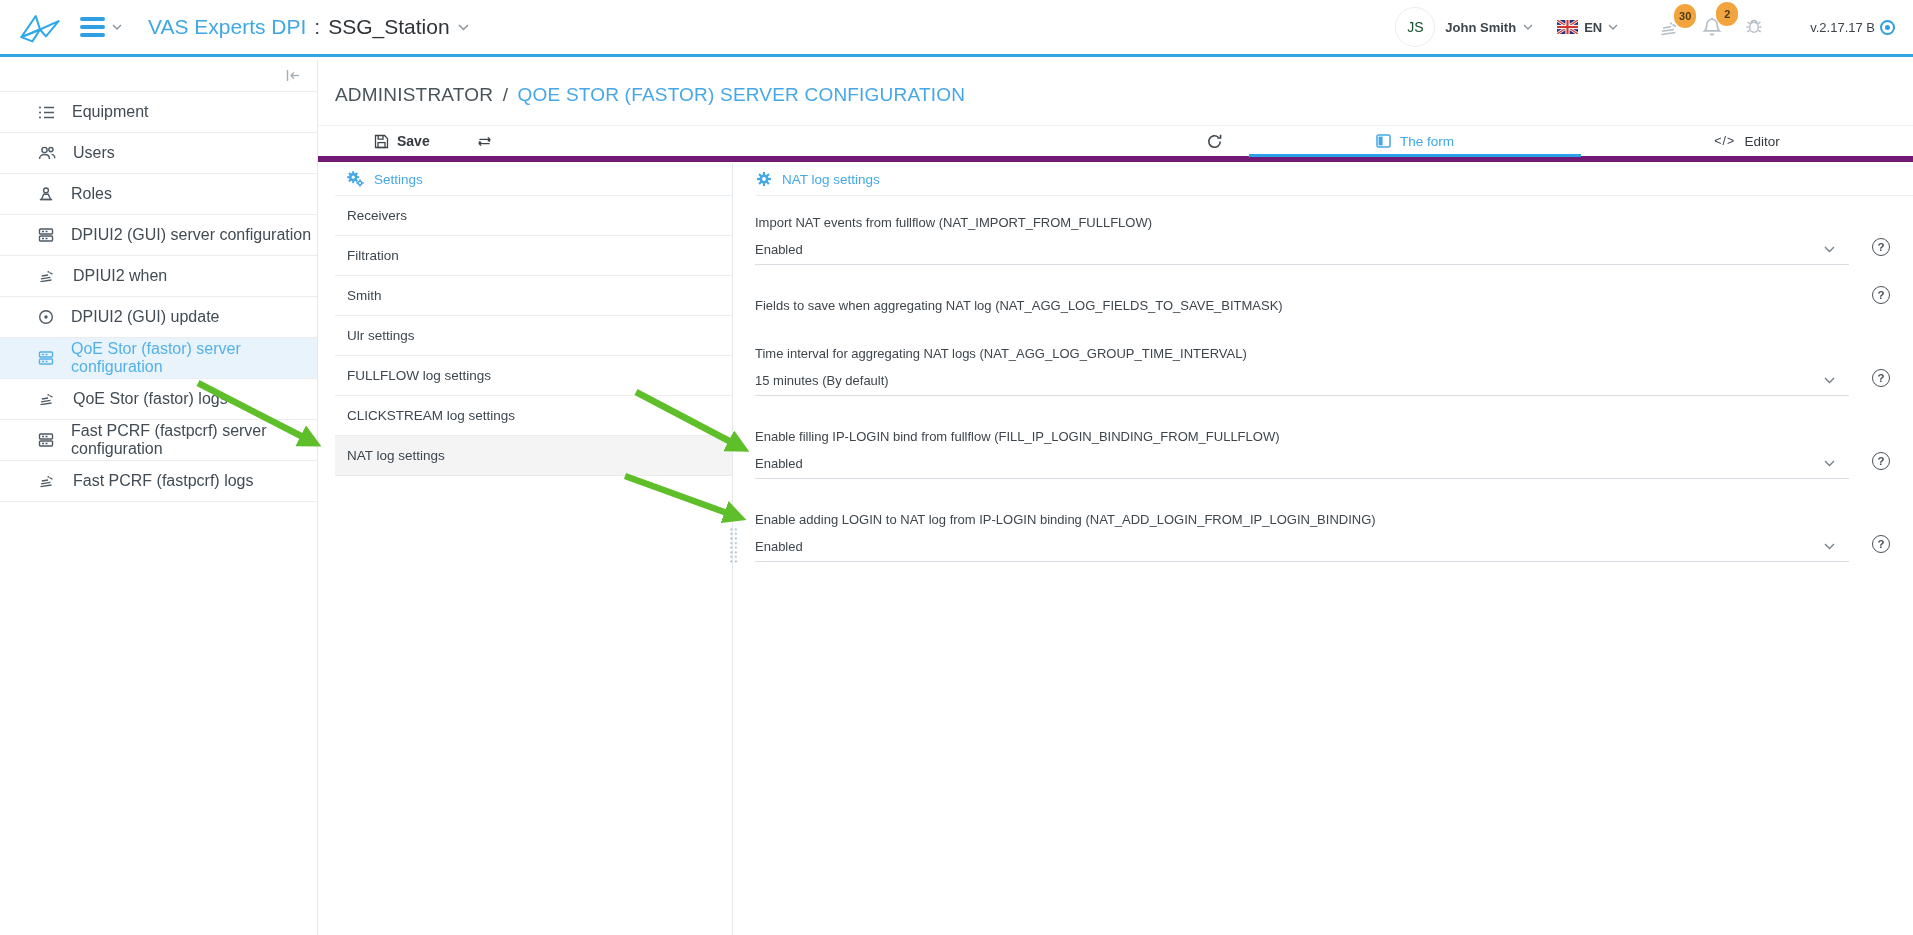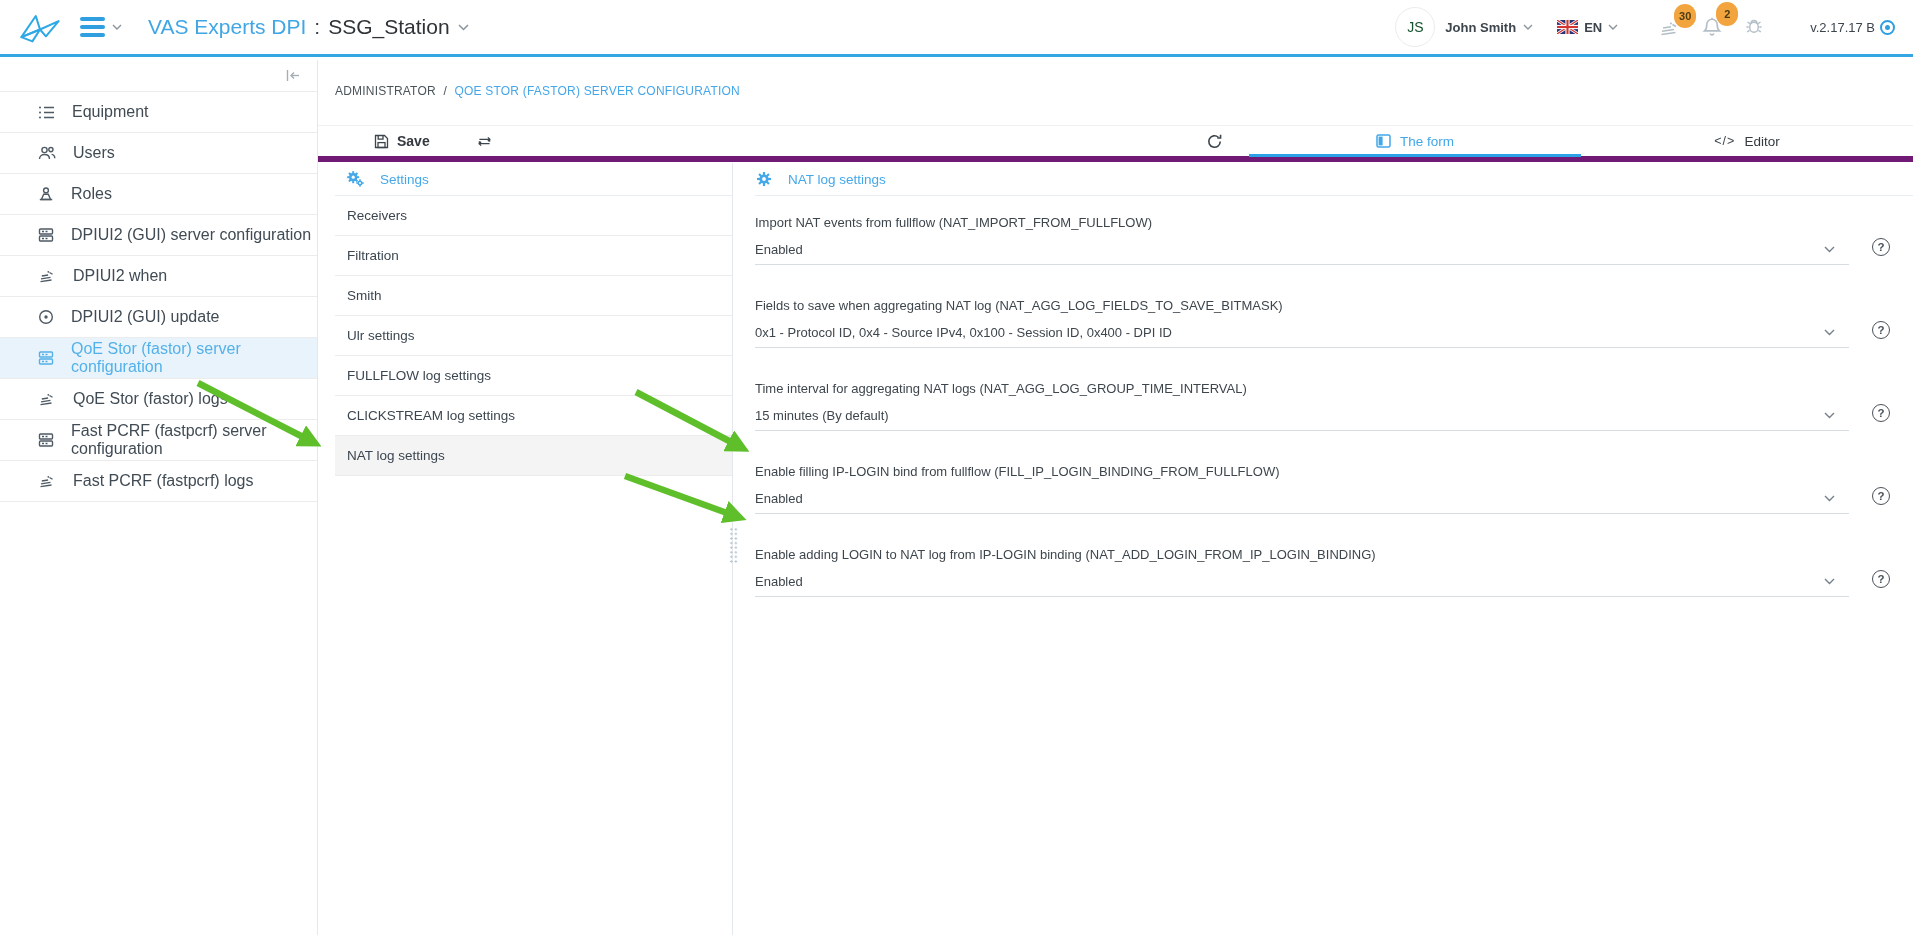--- a/index.html
+++ b/index.html
@@ -39,42 +39,42 @@
     border-right:1px solid #e7e7e7; }
   .collapse-row { height:31px; display:flex; justify-content:flex-end; align-items:center; padding-right:16px; }
   .snav { border-top:1px solid #ececec; }
   .sitem { height:41px; display:flex; align-items:center; gap:17px; padding-left:38px;
     border-bottom:1px solid #ececec; font-size:16px; color:#414b54; cursor:pointer; }
   .sitem svg { flex:0 0 auto; color:#4e5a64; }
   .sitem.active { background:#e9f3fb; color:#53b1e9; }
   .sitem.active svg { color:#53b1e9; }
 
   
-  .crumb { position:absolute; left:335px; top:84px; font-size:12px; letter-spacing:.2px; white-space:nowrap; }
+  .crumb { position:absolute; left:335px; top:84px; font-size:19px; letter-spacing:.2px; white-space:nowrap; }
   .crumb .sect { color:#4a545b; }
   .crumb .div { color:#4a545b; margin:0 4px; }
   .crumb .page-link { color:#46a7e8; cursor:pointer; }
 
   
   .toolbar { position:absolute; left:318px; right:0; top:125px; height:37px;
     border-top:1px solid #f1f1f1; border-bottom:6px solid #701a75; display:flex; align-items:stretch; }
   .tleft { display:flex; align-items:center; padding-left:56px; gap:46px; }
   .savebtn { display:flex; align-items:center; gap:8px; font-size:14px; font-weight:bold; color:#33393f; cursor:pointer; }
   .tool-ic { display:inline-flex; cursor:pointer; }
   .tspacer { flex:1; }
   .refresh { display:flex; align-items:center; margin-right:26px; }
   .tab { position:relative; width:332px; display:flex; align-items:center; justify-content:center;
     gap:9px; font-size:13.5px; color:#33393f; cursor:pointer; }
   .tab.active { color:#42a7e9; }
   .tab .underline { position:absolute; left:0; right:0; bottom:-1px; height:3px; background:#2ba1e8; }
   .code-ic { font-size:12.5px; color:#3d454c; letter-spacing:1px; }
 
   
   .submenu { position:absolute; left:335px; top:163px; bottom:0; width:398px; border-right:1px solid #e4e8ec; background:#fff; }
-  .phead { height:33px; display:flex; align-items:center; gap:16px; padding-left:12px;
+  .phead { height:33px; display:flex; align-items:center; gap:10px; padding-left:12px;
     font-size:13.5px; color:#45a8e9; border-bottom:1px solid #e8eef4; }
   .mitem { height:40px; display:flex; align-items:center; padding-left:12px; font-size:13.5px;
     color:#3c4650; border-bottom:1px solid #ececec; cursor:pointer; }
   .mitem.active { background:#f4f4f4; }
 
   
   .mainpanel { position:absolute; left:734px; top:163px; right:0; bottom:0; background:#fff; padding-left:21px; }
   .mainpanel .phead { padding-left:1px; }
   .fields { padding-top:7px; }
   .field { display:flex; margin-bottom:21px; }
@@ -449,28 +449,20 @@
           </div>
         </div>
         <div class="hcol">
             <span class="help">?</span>
           </div>
       </div>
 
       <div class="field">
         <div class="fcol">
           <div class="flabel">Fields to save when aggregating NAT log (NAT_AGG_LOG_FIELDS_TO_SAVE_BITMASK)</div>
-          <div class="fselect">
-            <span class="fvalue">0x1 - Protocol ID, 0x4 - Source IPv4, 0x100 - Session ID, 0x400 - DPI ID</span>
-            <span class="fchev">
-                <svg width="11" height="7" viewBox="0 0 11 7" fill="none" stroke="#75808a" stroke-width="1.4">
-                  <path d="M1 1l4.5 4.5L10 1"></path>
-                </svg>
-              </span>
-          </div>
         </div>
         <div class="hcol">
             <span class="help">?</span>
           </div>
       </div>
 
       <div class="field">
         <div class="fcol">
           <div class="flabel">Time interval for aggregating NAT logs (NAT_AGG_LOG_GROUP_TIME_INTERVAL)</div>
           <div class="fselect">

